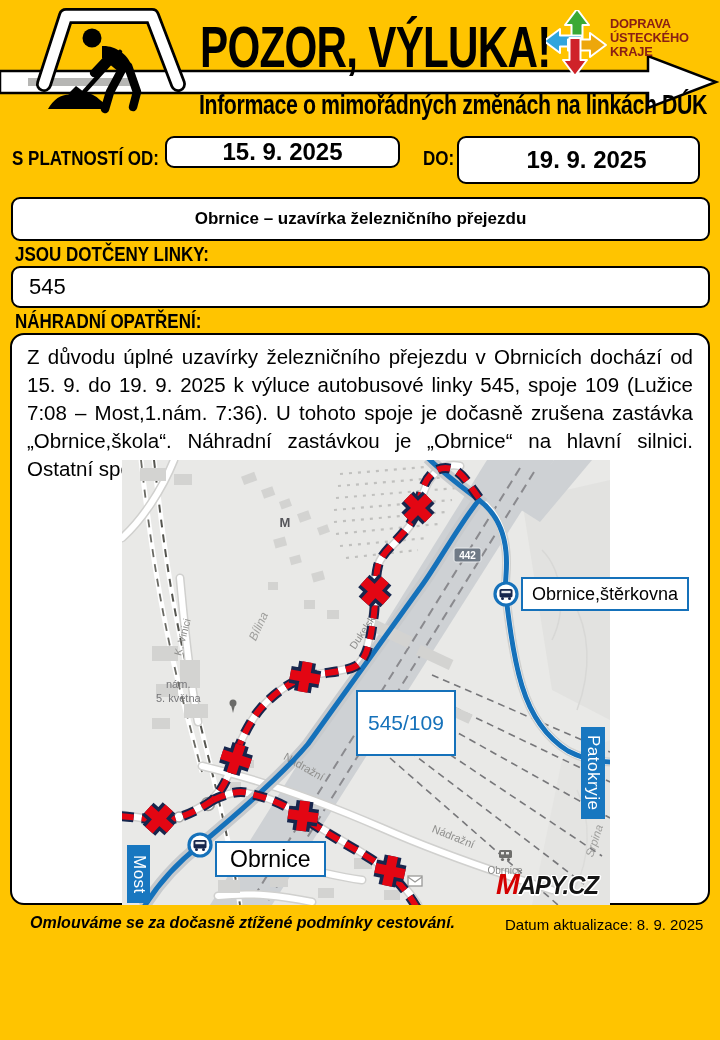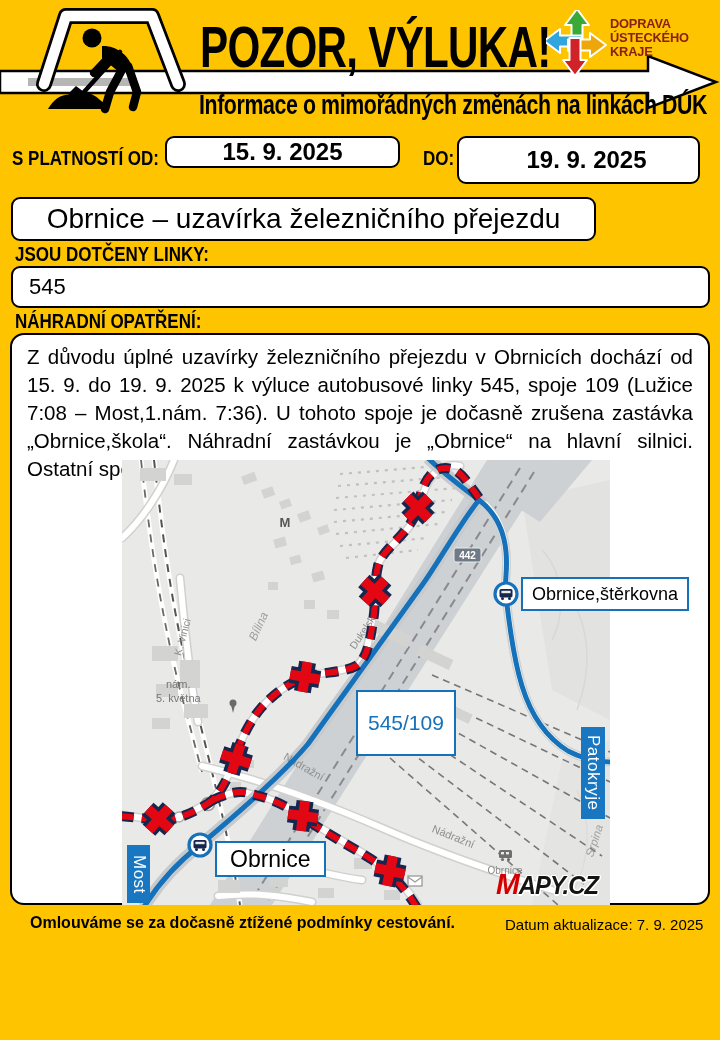--- a/index.html
+++ b/index.html
@@ -26,21 +26,21 @@
   }
 
   
   .field-label { font-size:20px; font-weight:bold; white-space:nowrap;
     transform:scaleX(.85); transform-origin:left center; }
   .white-box {
     background:#fff; border:2.5px solid #000; border-radius:9px;
     display:flex; align-items:center; justify-content:center;
   }
   .date-box { font-size:24px; font-weight:bold; }
-  .title-box { left:11px; top:197px; width:585px; height:44px; font-size:28px; font-weight:normal; }
+  .title-box { left:11px; top:197px; width:699px; height:44px; font-size:17px; font-weight:bold; }
   .lines-box { left:11px; top:266px; width:699px; height:42px; justify-content:flex-start;
     padding-left:16px; font-size:22px; font-weight:normal; }
 
   
   .content-box {
     left:10px; top:333px; width:700px; height:572px; background:#fff;
     border:2.5px solid #000; border-radius:14px;
   }
   .measures-text {
     position:absolute; left:15px; top:8px; width:666px;
@@ -64,21 +64,21 @@
     align-items:center; justify-content:center; letter-spacing:.5px;
   }
   .mapy-logo { position:absolute; font-style:italic; font-weight:900; white-space:nowrap;
     letter-spacing:-1px; transform:scaleX(.95); transform-origin:left bottom;}
   .mapy-logo .m { color:#d40000; font-size:30px; }
   .mapy-logo .rest { color:#141414; font-size:25px;
     text-shadow:-1.5px 0 #fff,1.5px 0 #fff,0 -1.5px #fff,0 1.5px #fff,
                 -1px -1px #fff,1px 1px #fff,-1px 1px #fff,1px -1px #fff; }
 
   
-  .footer-apology { left:30px; top:914px; font-size:16px; font-weight:bold; }
+  .footer-apology { left:30px; top:914px; font-size:16px; font-weight:bold; font-style:italic; }
   .footer-updated { left:505px; top:916px; font-size:15px; }
 </style>
 </head>
 <body>
 
 <div class="page">
 
   <div>
 
     <svg class="abs" style="left:0;top:45px;" width="720" height="70" viewBox="0 0 720 70">
@@ -347,15 +347,15 @@
       <div class="stop-label" style="left:93px;top:381px;font-size:23px;padding:3px 13px;">Obrnice</div>
       <div class="dir-label" style="left:5px;top:385px;width:23px;height:58px;">Most</div>
       <div class="dir-label" style="left:459px;top:267px;width:24px;height:92px;">Patokryje</div>
       <div class="mapy-logo" style="left:374px;top:407px;">
         <span class="m">M</span><span class="rest">APY.CZ</span>
       </div>
     </div>
   </div>
 
   <div class="abs footer-apology">Omlouváme se za dočasně ztížené podmínky cestování.</div>
-  <div class="abs footer-updated">Datum aktualizace: 7. 9. 2025</div>
+  <div class="abs footer-updated">Datum aktualizace: 8. 9. 2025</div>
 
 </div>
 
 </body></html>

